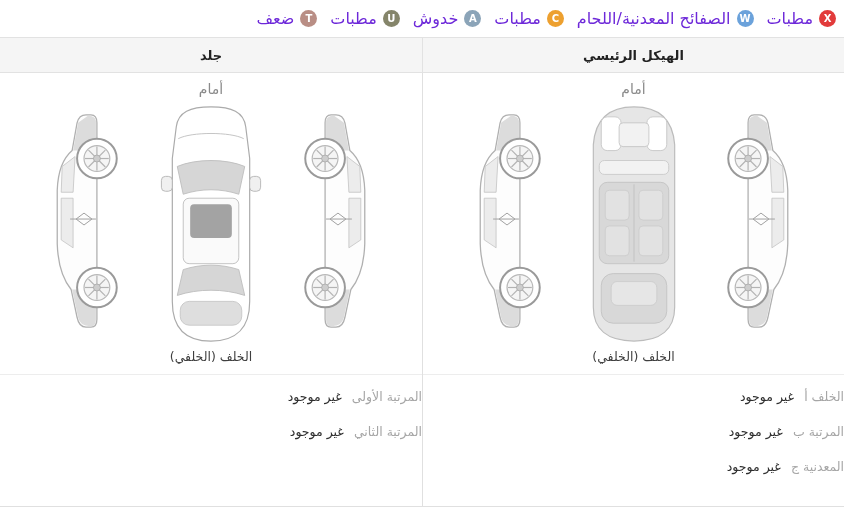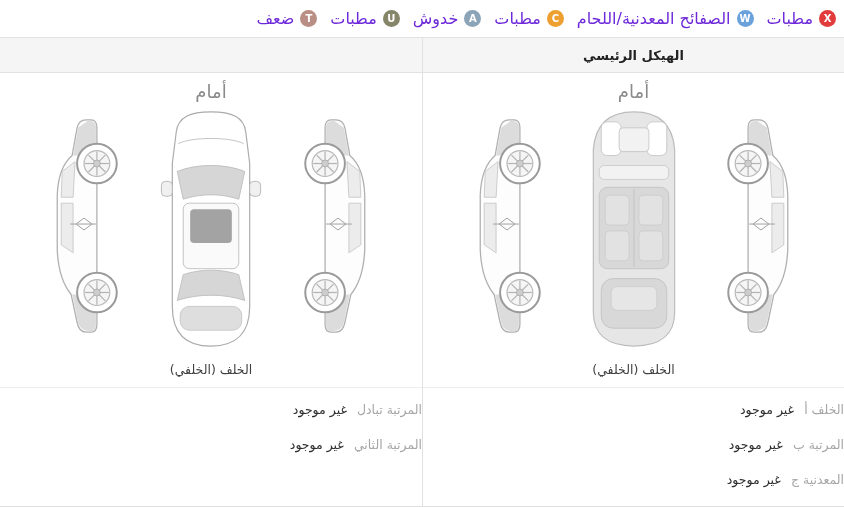--- a/index.html
+++ b/index.html
@@ -32,23 +32,23 @@
   .col-header {
     width:422px; display:flex; align-items:center; justify-content:center;
     font-size:13px; font-weight:bold; color:#222;
   }
   .col-header:first-child { border-inline-end:1px solid #e2e2e2; }
 
   
   .columns { display:flex; flex:1; }
   .panel { width:422px; display:flex; flex-direction:column; align-items:center; }
   .panel-main { border-inline-end:1px solid #e0e0e0; }
-  .front-label { margin-top:8px; font-size:18px; color:#8a8a8a; }
+  .front-label { margin-top:8px; font-size:14px; color:#8a8a8a; }
   .car-figure { margin-top:2px; }
-  .rear-label { font-size:12.5px; color:#3f3f3f; margin-top:8px; }
+  .rear-label { font-size:12.5px; color:#3f3f3f; margin-top:0px; }
   .sep { width:100%; border-bottom:1px solid #ededed; margin-top:10px; }
 
   .rows { width:100%; text-align:left; padding-top:4px; }
   .panel-main .rows { padding-left:66px; }
   .panel-skin .rows { padding-left:98px; }
   .row { height:35px; display:flex; align-items:center; justify-content:flex-start; flex-direction:row; }
   .row-label { color:#a6a6a6; font-size:12.5px; margin-inline-end:10px; order:1; }
   .row-value { color:#2e2e2e; font-weight:normal; font-size:12.5px; order:2; }
   
   .row { direction:rtl; }
@@ -138,20 +138,21 @@
       <span class="legend-label">مطبات</span>
     </div>
     <div class="legend-item">
       <span class="badge" style="background: rgb(185, 142, 133);">T</span>
       <span class="legend-label">ضعف</span>
     </div>
   </div>
 
   <div class="col-headers">
     <div class="col-header">الهيكل الرئيسي</div>
+    <div class="col-header">جلد</div>
   </div>
 
   <div class="columns">
 
     <section class="panel panel-main">
       <div class="front-label">أمام</div>
       <svg class="car-figure" width="380" height="250" viewBox="0 0 380 252">
         <use href="#car-side-v" transform="translate(84,8) scale(-1,1)"></use>
         <use href="#car-side-v" transform="translate(296,8)"></use>
         <use href="#car-under" transform="translate(135,6)"></use>
@@ -186,21 +187,21 @@
         <use href="#car-top" transform="translate(135,6)"></use>
         <use href="#wheel" transform="translate(75,60)"></use>
         <use href="#wheel" transform="translate(75,190)"></use>
         <use href="#wheel" transform="translate(305,60)"></use>
         <use href="#wheel" transform="translate(305,190)"></use>
       </svg>
       <div class="rear-label">الخلف (الخلفي)</div>
       <div class="sep"></div>
       <div class="rows">
         <div class="row">
-          <span class="row-label">المرتبة تبادل</span>
+          <span class="row-label">المرتبة الأولى</span>
           <span class="row-value">غير موجود</span>
         </div>
         <div class="row">
           <span class="row-label">المرتبة الثاني</span>
           <span class="row-value">غير موجود</span>
         </div>
       </div>
     </section>
 
   </div>

